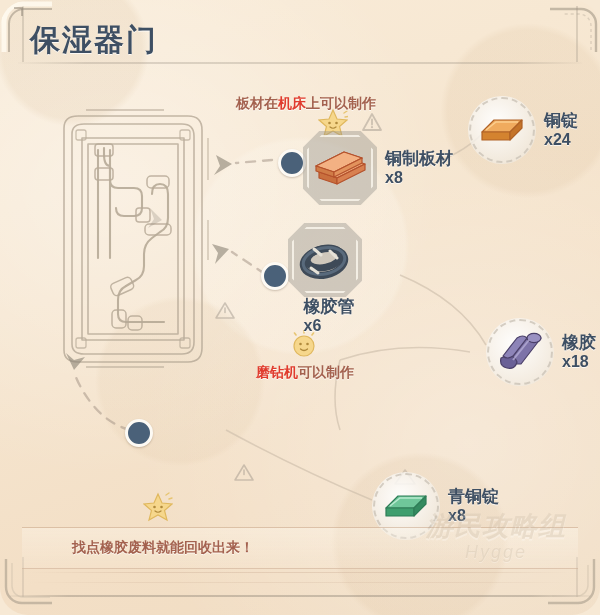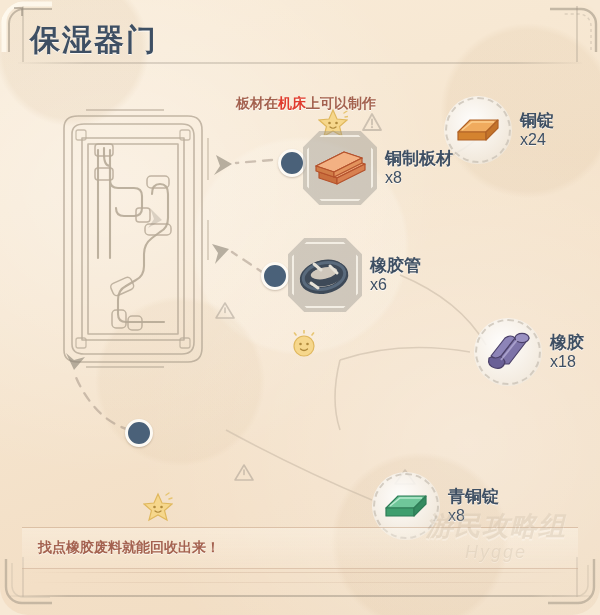--- a/index.html
+++ b/index.html
@@ -80,35 +80,35 @@
     background:radial-gradient(circle at 42% 38%, rgba(255,255,255,.95), rgba(244,240,233,.72) 62%, rgba(228,222,212,.55) 100%);
     display:flex;align-items:center;justify-content:center;
   }
   .badge-circle::after{
     content:"";position:absolute;inset:1px;border-radius:50%;
     border:2px dashed rgba(200,192,180,.75);
   }
   .labels{margin-left:8px;}
   .iname{font-size:17px;font-weight:bold;color:#3e4f63;line-height:1.15;
          text-shadow:0 1px 0 rgba(255,255,255,.7);white-space:nowrap;}
-  .iqty{font-size:16px;font-weight:normal;color:#3e4f63;
+  .iqty{font-size:16px;font-weight:bold;color:#3e4f63;
         text-shadow:0 1px 0 rgba(255,255,255,.7);}
 
   
   .hint{position:absolute;font-size:14px;font-weight:bold;color:#a4624f;
         text-shadow:0 1px 0 rgba(255,255,255,.7);white-space:nowrap;}
   .hint .hl{color:#e03c2e;}
   .bottombar{
     position:absolute;left:22px;right:22px;bottom:46px;height:40px;
     border-top:1px solid rgba(190,150,120,.45);
     border-bottom:1px solid rgba(190,150,120,.45);
     background:linear-gradient(180deg,rgba(255,250,240,.35),rgba(250,238,222,.15));
     display:flex;align-items:center;
   }
-  .bottombar .btext{margin-left:16px;font-size:14px;font-weight:bold;color:#a4624f;
+  .bottombar .btext{margin-left:50px;font-size:14px;font-weight:bold;color:#a4624f;
     text-shadow:0 1px 0 rgba(255,255,255,.7);}
 
   
   .star{position:absolute;width:30px;height:30px;}
   .warn{position:absolute;width:22px;height:20px;opacity:.45;}
   .smiley{position:absolute;width:30px;height:30px;}
 
   
   .wm{position:absolute;right:34px;bottom:52px;text-align:center;opacity:.30;pointer-events:none;font-style:italic;}
   .wm .wm1{font-size:27px;font-weight:bold;color:#cbbda9;letter-spacing:1px;
@@ -277,20 +277,23 @@
       <circle cx="18.5" cy="15" r="1.3" fill="#b08a3c"></circle>
       <path d="M12 19 Q15 21.5 18 19" stroke="#b08a3c" stroke-width="1.2" fill="none" stroke-linecap="round"></path>
       <path d="M23 3 L26 1 M26 7 L29 6" stroke="#e7c572" stroke-width="1.4" stroke-linecap="round"></path>
     </svg>
   </div>
 
   <div class="hint" style="left:236px;top:78px;margin-top:17px;">
     <span>板材在</span><span class="hl">机床</span><span>上可以制作</span>
   </div>
 
+  <div class="hint" style="left:256px;top:364px;">
+    <span class="hl">磨钻机</span><span>可以制作</span>
+  </div>
 
   <div class="item" style="left:303px;top:131px;justify-content:center;">
     <div class="badge-oct">
       <svg width="58" height="44" viewBox="0 0 58 44">
         <g stroke="#b5522c" stroke-width="1.2" stroke-linejoin="round">
           <path d="M8 26 L36 12 L54 18 L26 32 Z" fill="#e8a070"></path>
           <path d="M8 26 L8 32 L26 38 L26 32 Z" fill="#c96f3e"></path>
           <path d="M26 32 L26 38 L54 24 L54 18 Z" fill="#d88050"></path>
           <path d="M5 20 L33 6 L51 12 L23 26 Z" fill="#f0b храм"></path>
           <path d="M5 20 L33 6 L51 12 L23 26 Z" fill="#f3b183"></path>
@@ -298,38 +301,38 @@
           <path d="M23 26 L23 31 L51 17 L51 12 Z" fill="#e2925c"></path>
         </g>
       </svg>
     </div>
     <div class="labels">
       <div class="iname">铜制板材</div>
       <div class="iqty">x8</div>
     </div>
   </div>
 
-  <div class="item" style="left:444px;top:96px;">
+  <div class="item" style="left:468px;top:96px;">
     <div class="badge-circle">
       <svg width="52" height="40" viewBox="0 0 52 40">
         <g stroke="#b06226" stroke-width="1.2" stroke-linejoin="round">
           <path d="M6 22 L18 10 L46 10 L34 22 Z" fill="#f0ab5e"></path>
           <path d="M6 22 L6 30 L34 30 L34 22 Z" fill="#d4832f"></path>
           <path d="M34 22 L34 30 L46 18 L46 10 Z" fill="#c4742a"></path>
         </g>
         <path d="M10 20 L20 12 L42 12" stroke="#ffd79a" stroke-width="1.6" fill="none" opacity=".8"></path>
       </svg>
     </div>
     <div class="labels">
       <div class="iname">铜锭</div>
       <div class="iqty">x24</div>
     </div>
   </div>
 
-  <div class="item" style="left:288px;top:238px;">
+  <div class="item" style="left:288px;top:223px;flex-direction:column;">
     <div class="badge-oct">
       <svg width="58" height="50" viewBox="0 0 58 50">
         <g fill="none" stroke="#3e4a58" stroke-width="7" stroke-linecap="round">
           <ellipse cx="28" cy="27" rx="21" ry="13" transform="rotate(-12 28 27)"></ellipse>
           <ellipse cx="28" cy="23" rx="17" ry="9.5" transform="rotate(-12 28 23)"></ellipse>
         </g>
         <g fill="none" stroke="#596a7c" stroke-width="3" stroke-linecap="round">
           <ellipse cx="28" cy="26" rx="21" ry="13" transform="rotate(-12 28 26)"></ellipse>
         </g>
         <g stroke="#e6e2d8" stroke-width="3" stroke-linecap="round">
@@ -338,21 +341,21 @@
             <path d="M15 33 L22 38"></path>
         </g>
       </svg>
     </div>
     <div class="labels">
       <div class="iname">橡胶管</div>
       <div class="iqty">x6</div>
     </div>
   </div>
 
-  <div class="item" style="left:474px;top:318px;">
+  <div class="item" style="left:486px;top:318px;">
     <div class="badge-circle">
       <svg width="54" height="44" viewBox="0 0 54 44">
         <g stroke="#4b4069" stroke-width="1.2" stroke-linejoin="round">
           <path d="M14 34 L34 8 L48 8 L28 34 Z" fill="#7d73a8"></path>
           <path d="M8 28 Q6 36 14 38 Q22 40 24 32 Q22 26 16 26 Q10 27 8 28 Z" fill="#6a6096"></path>
           <path d="M34 8 Q30 4 24 8 L10 26 Q14 30 20 26 Z" fill="#8d84b8"></path>
           <ellipse cx="41" cy="8" rx="7" ry="4.6" fill="#9a91c2"></ellipse>
         </g>
         <path d="M36 10 L20 30" stroke="#b8b0d8" stroke-width="2" opacity=".75"></path>
       </svg>

